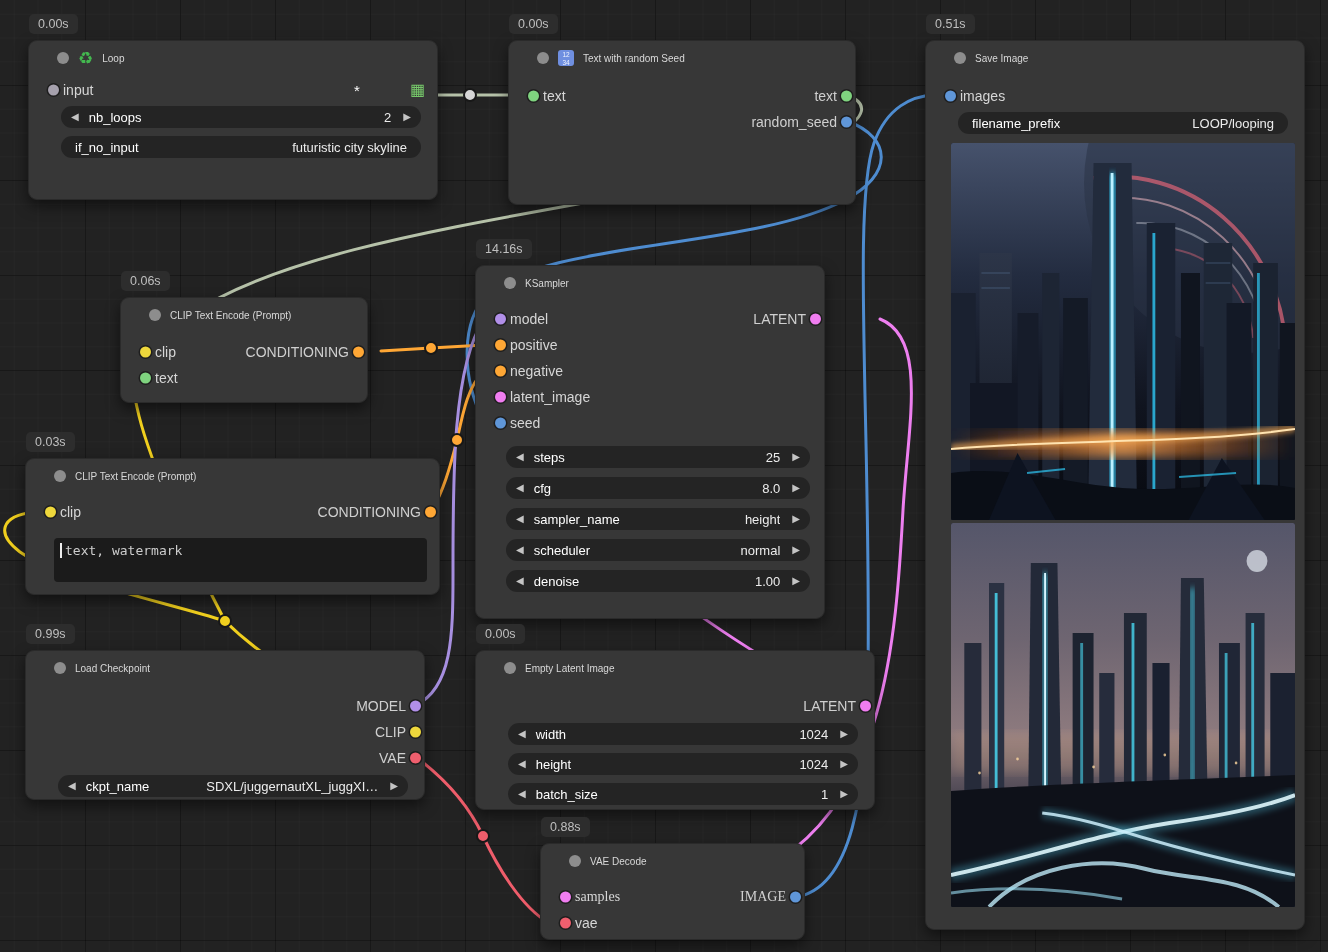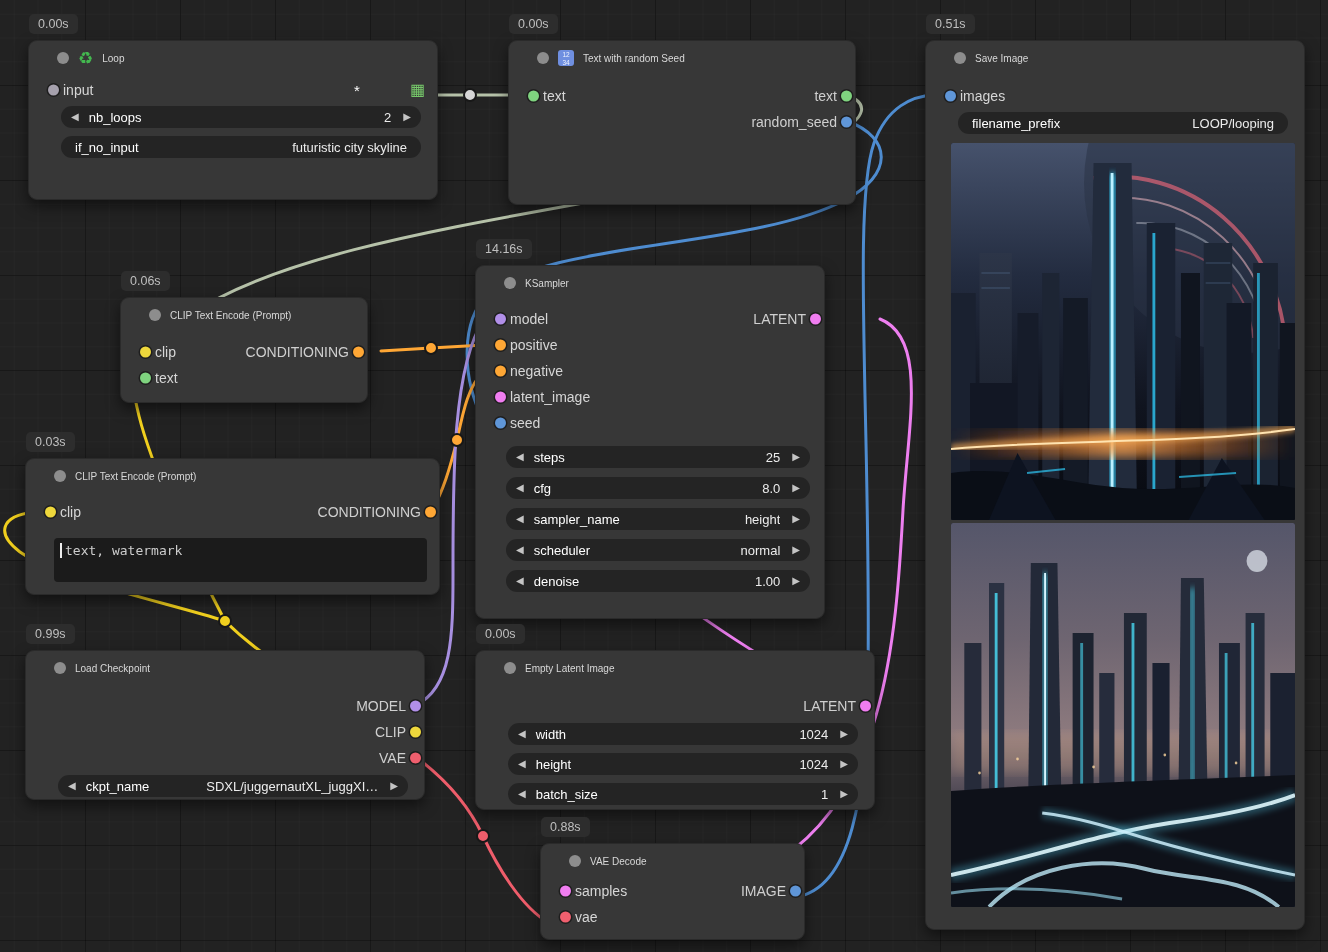--- a/index.html
+++ b/index.html
@@ -299,21 +299,21 @@
       <span class="arr">▶</span>
     </div>
   </div>
 
   <div class="node" style="left:540px;top:843px;width:265px;height:97px;">
     <div class="badge">0.88s</div>
     <div class="header">
       <span class="cdot"></span>
       <span class="title">VAE Decode</span>
     </div>
-    <div class="row" style="margin-top:0;">
+    <div class="row" style="margin-top:6px;font-family:Liberation Serif, serif;">
       <span class="pin in" style="background:#f07df0;"></span>
       <span class="ilabel">samples</span>
       <span class="grow"></span>
       <span class="olabel">IMAGE</span>
       <span class="pin out" style="background:#5f96d8;"></span>
     </div>
     <div class="row">
       <span class="pin in" style="background:#f05f6e;"></span>
       <span class="ilabel">vae</span>
     </div>

